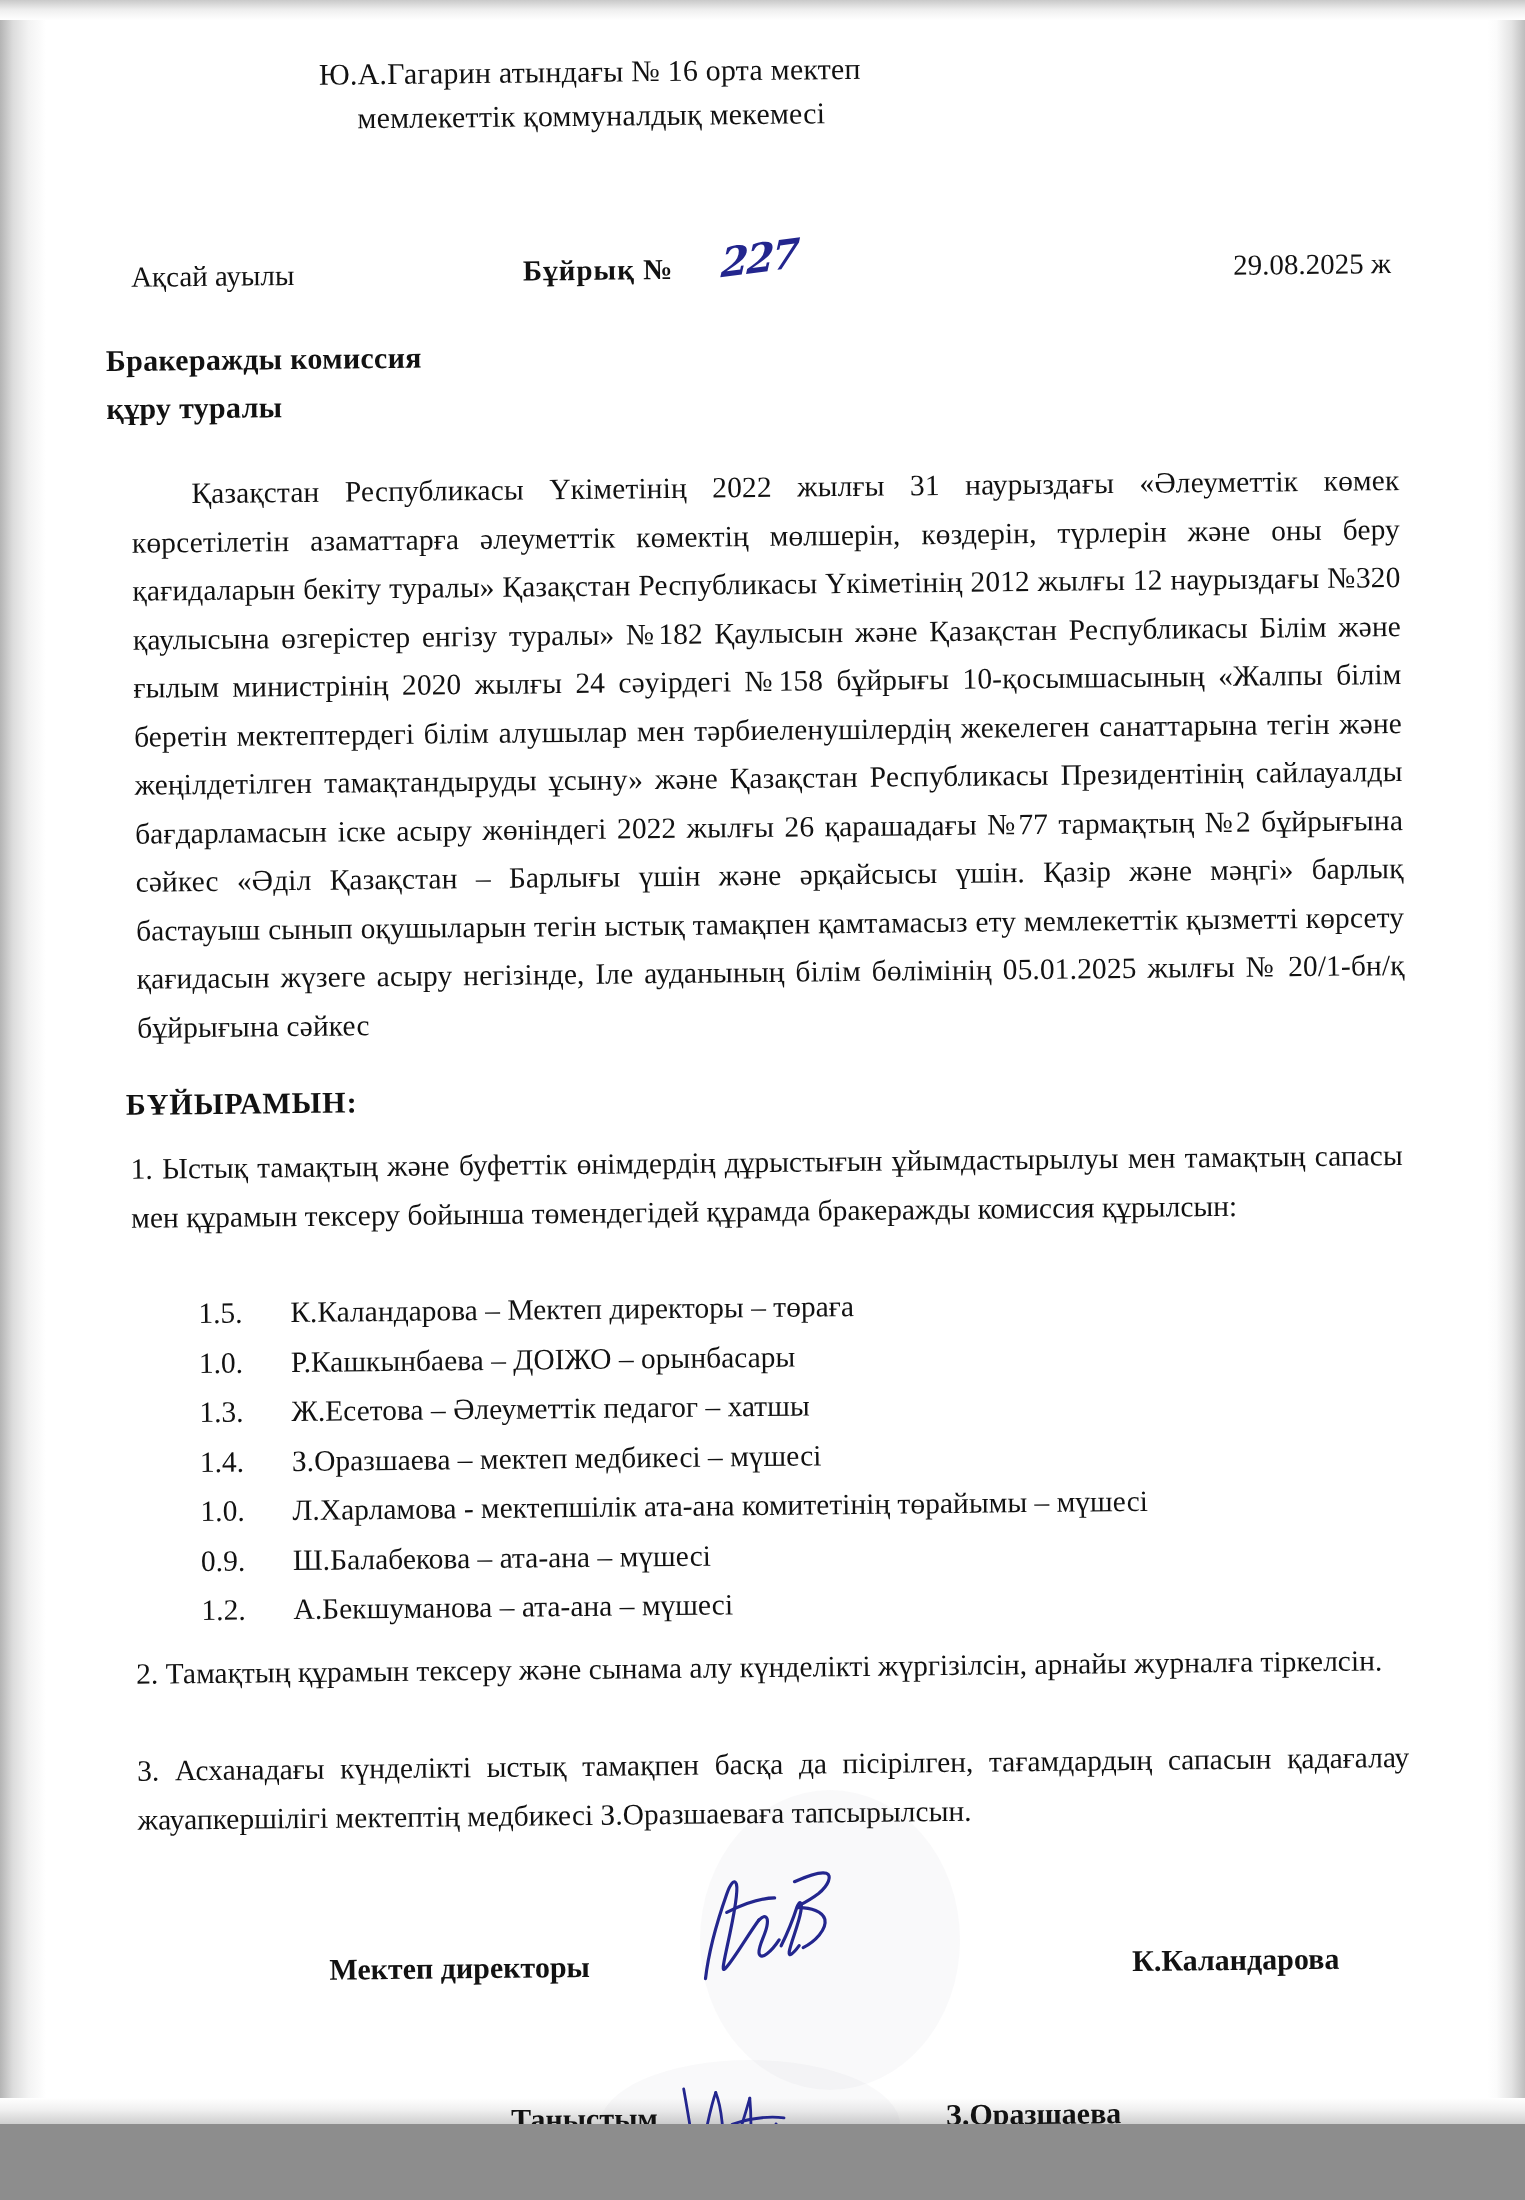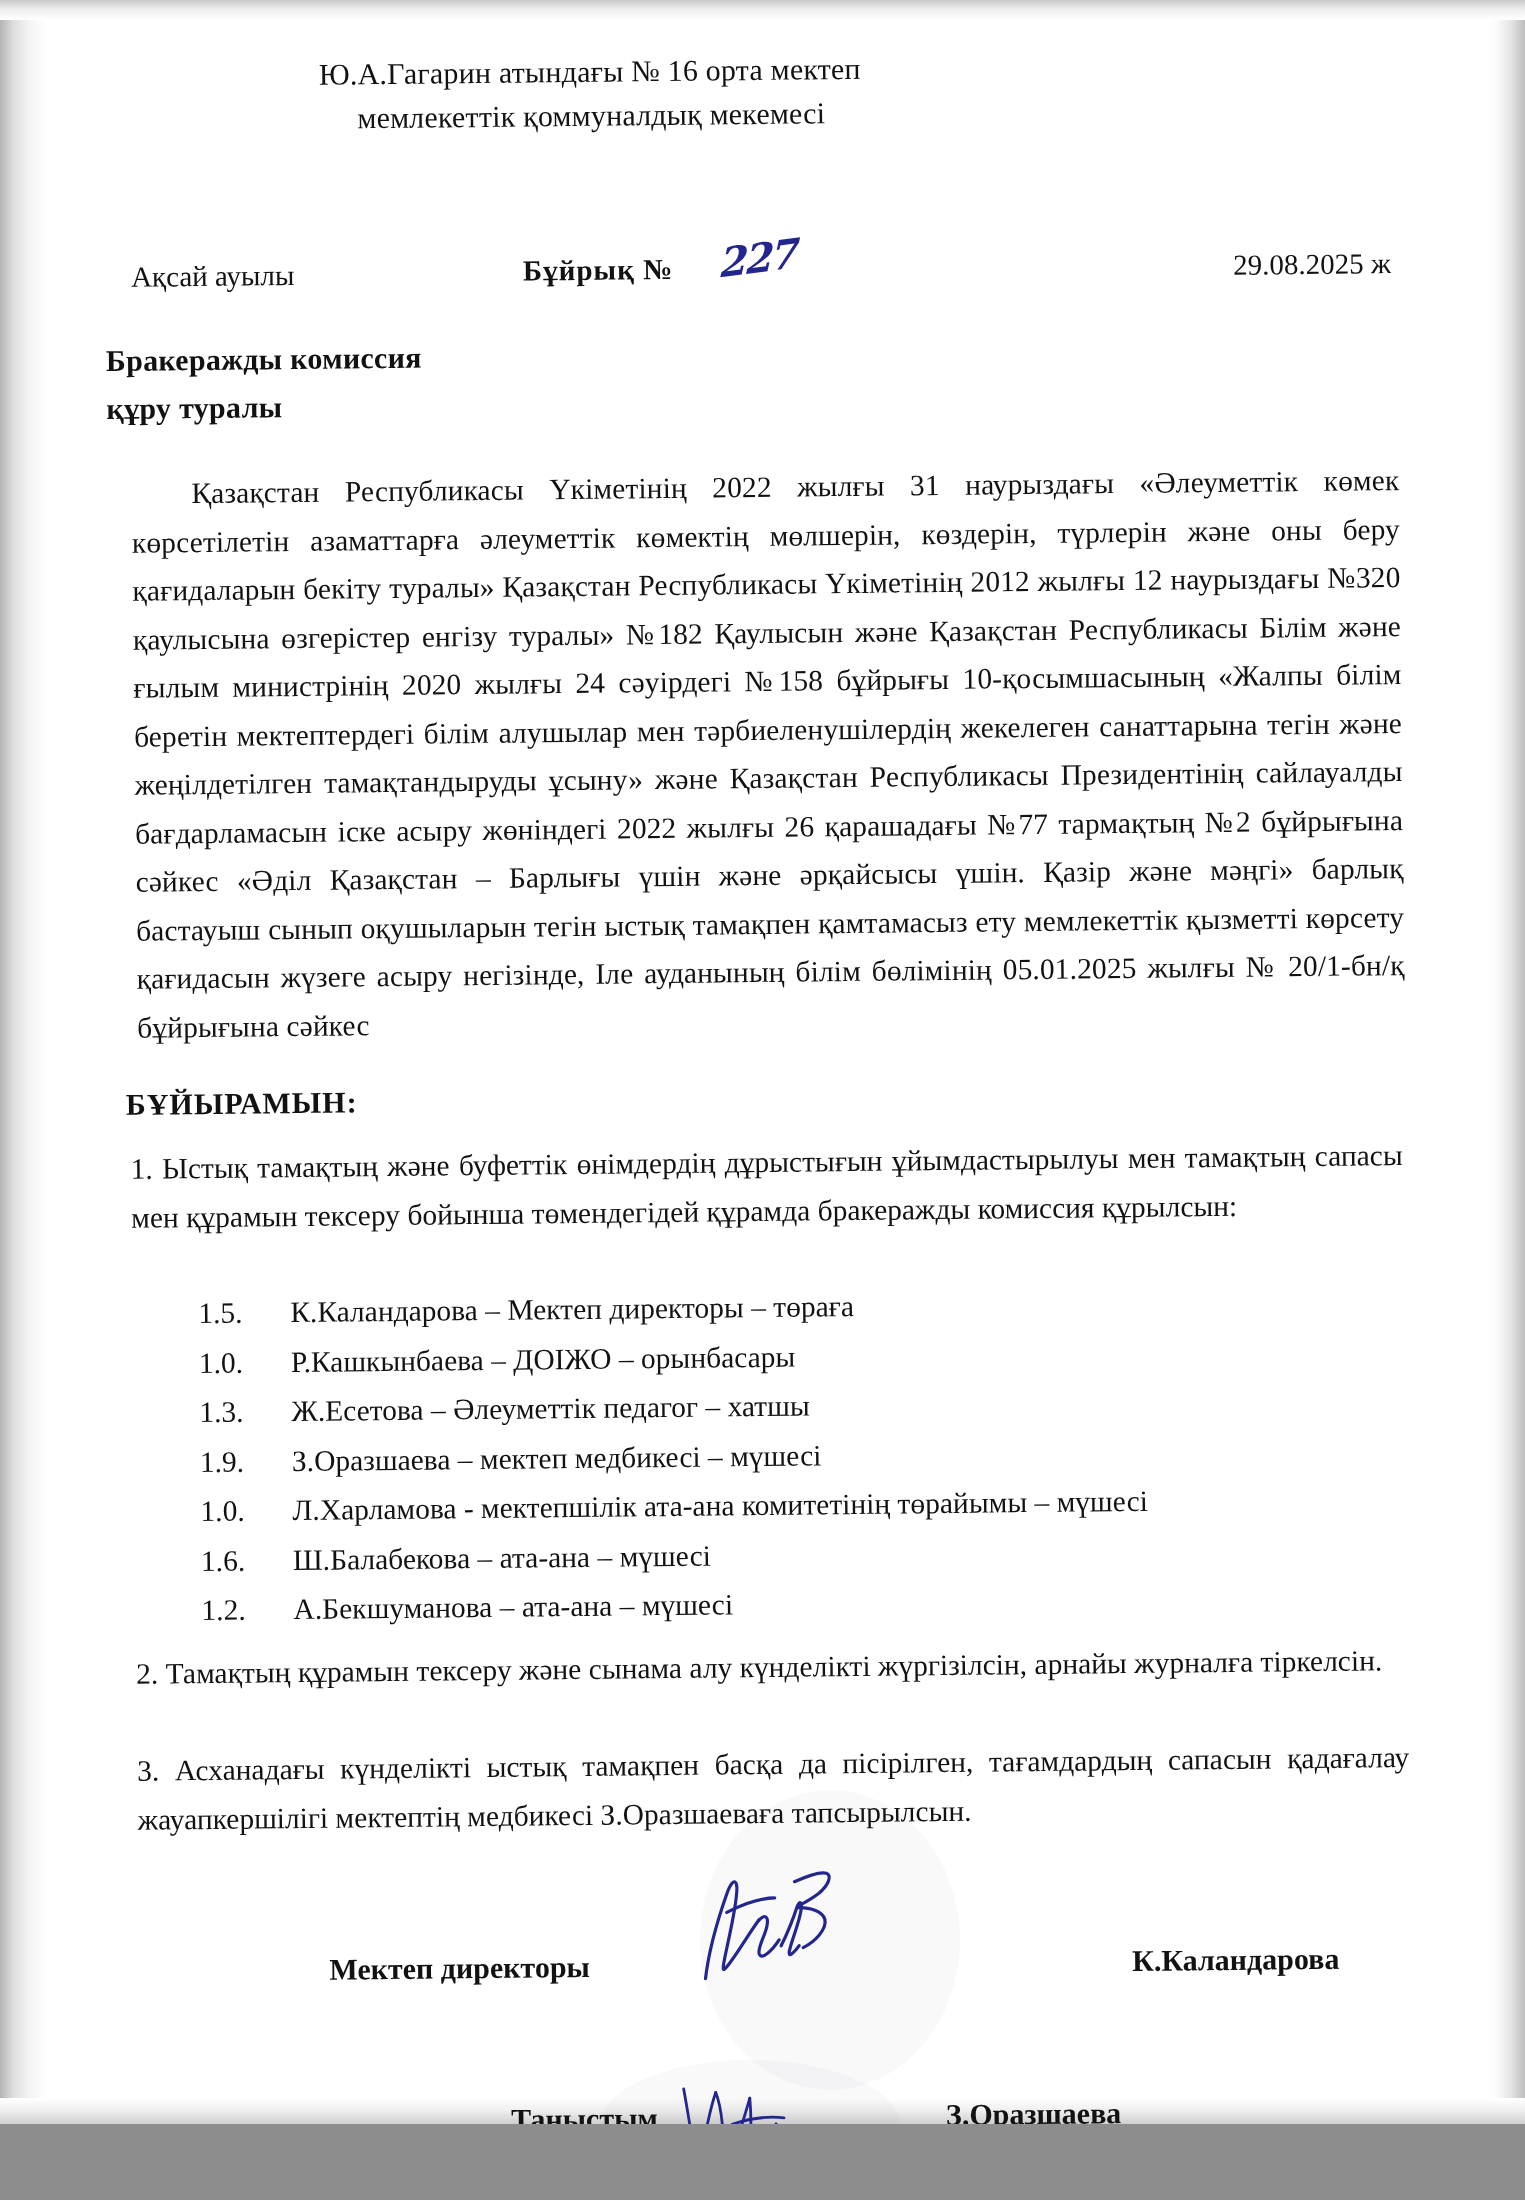--- a/index.html
+++ b/index.html
@@ -286,29 +286,29 @@
       </div>
       <div class="member-row">
         <span class="member-num">1.0.</span>
         <span class="member-text">Р.Кашкынбаева – ДОІЖО – орынбасары</span>
       </div>
       <div class="member-row">
         <span class="member-num">1.3.</span>
         <span class="member-text">Ж.Есетова – Әлеуметтік педагог – хатшы</span>
       </div>
       <div class="member-row">
-        <span class="member-num">1.9.</span>
+        <span class="member-num">1.4.</span>
         <span class="member-text">З.Оразшаева – мектеп медбикесі – мүшесі</span>
       </div>
       <div class="member-row">
         <span class="member-num">1.0.</span>
         <span class="member-text">Л.Харламова - мектепшілік ата-ана комитетінің төрайымы – мүшесі</span>
       </div>
       <div class="member-row">
-        <span class="member-num">1.6.</span>
+        <span class="member-num">0.9.</span>
         <span class="member-text">Ш.Балабекова – ата-ана – мүшесі</span>
       </div>
       <div class="member-row">
         <span class="member-num">1.2.</span>
         <span class="member-text">А.Бекшуманова – ата-ана – мүшесі</span>
       </div>
     </div>
 
     <div class="clause-2">2. Тамақтың құрамын тексеру және сынама алу күнделікті жүргізілсін, арнайы журналға тіркелсін.</div>
     <div class="clause-3">3. Асханадағы күнделікті ыстық тамақпен басқа да пісірілген, тағамдардың сапасын қадағалау жауапкершілігі мектептің медбикесі З.Оразшаеваға тапсырылсын.</div>

